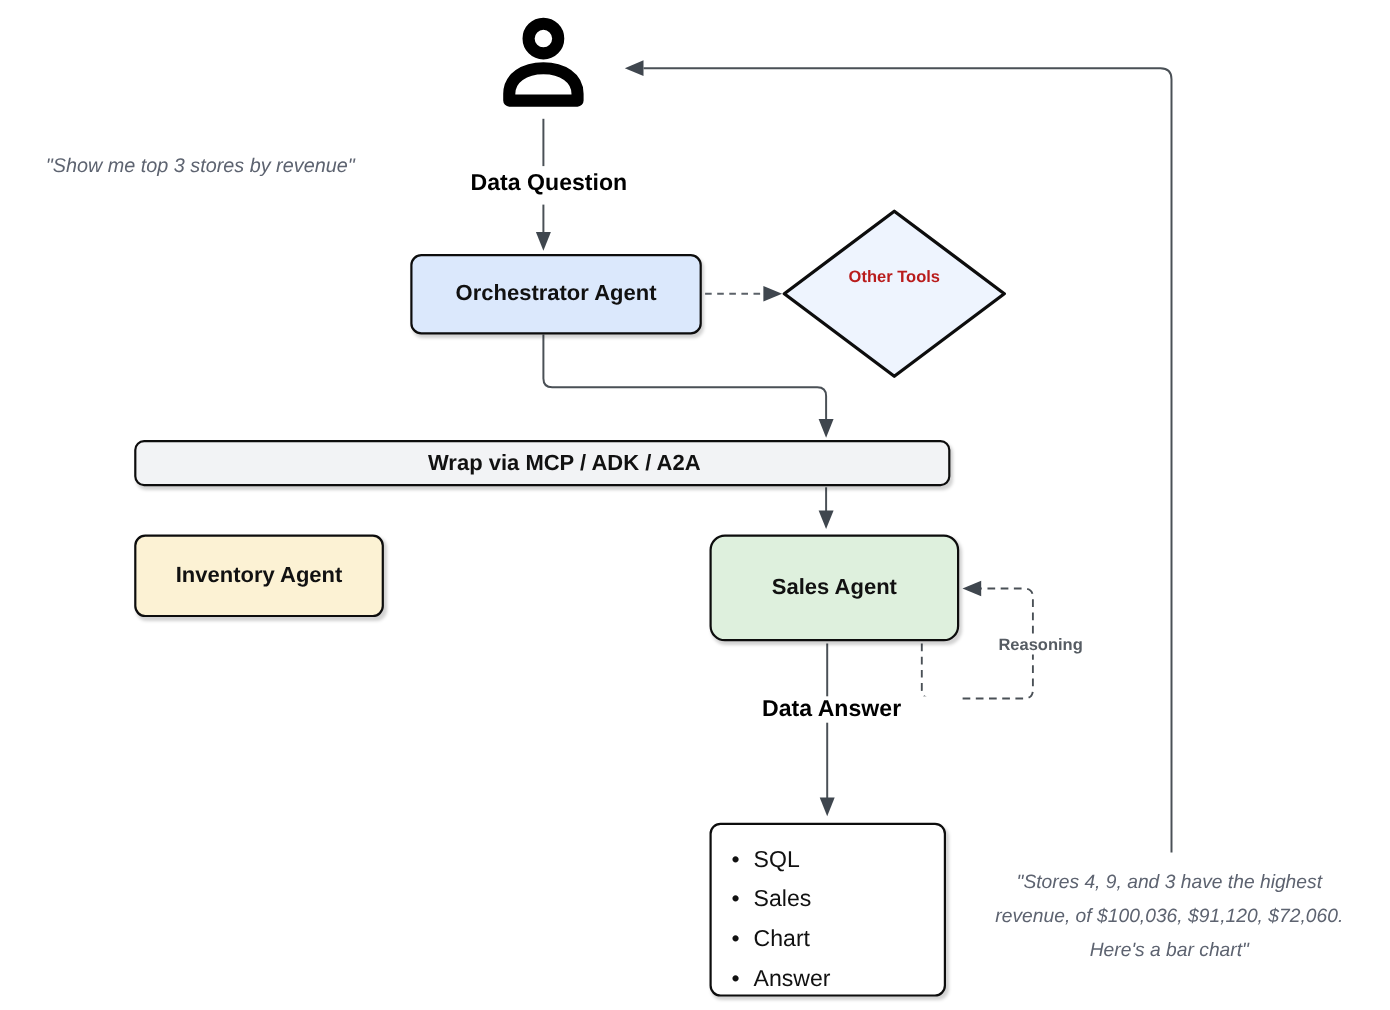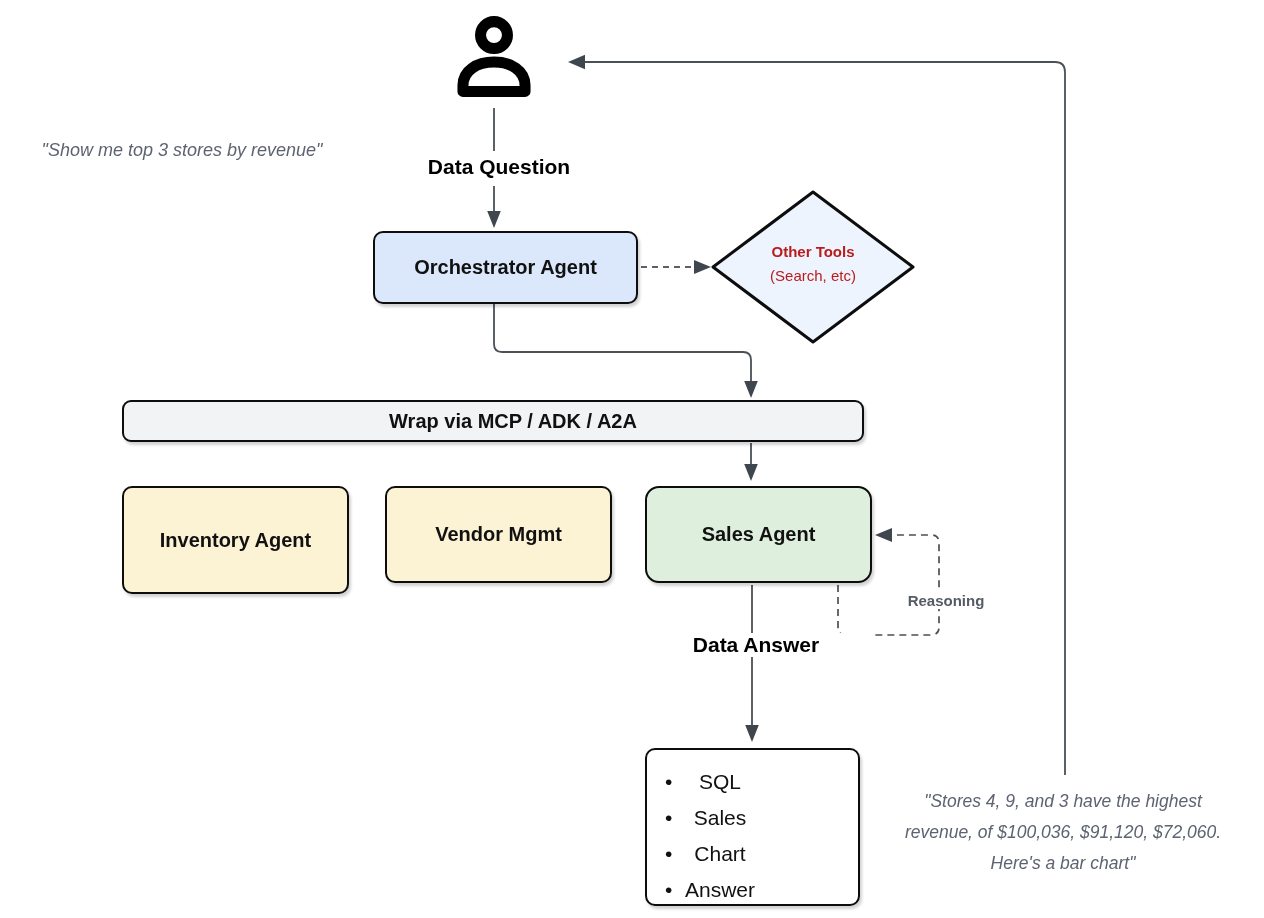--- a/index.html
+++ b/index.html
@@ -16,28 +16,28 @@
     border:2.5px solid #0d0d0d;
     border-radius:10px;
     display:flex;align-items:center;justify-content:center;
     font-weight:bold;font-size:20px;color:#111111;
     box-shadow:2px 3px 3px rgba(0,0,0,0.18);
     box-sizing:border-box;
     text-align:center;
   }
   .node-orchestrator{left:363px;top:231px;width:265px;height:73px;margin-left:10px;}
   .node-bar{left:122px;top:400px;width:742px;height:42px;border-radius:9px;padding-left:40px;}
-  .node-inventory{left:122px;top:486px;width:227px;height:108px;}
+  .node-inventory{left:122px;top:486px;width:227px;height:75px;}
   .node-vendor{left:385px;top:486px;width:227px;height:97px;}
   .node-sales{left:645px;top:486px;width:227px;height:97px;}
   .node-output{
     left:645px;top:748px;width:215px;height:158px;
     background:#ffffff;font-weight:normal;
     align-items:flex-start;justify-content:flex-start;
-    text-align:center;
+    text-align:left;
   }
   .node-output ul{
     list-style:none;margin:14px 0 0 0;padding:0 0 0 18px;
   }
   .node-output li{
     font-size:21px;color:#111111;line-height:36px;position:relative;padding-left:20px;
   }
   .node-output li::before{
     content:"\2022";position:absolute;left:0;top:0;font-size:21px;
   }
@@ -48,21 +48,21 @@
   .diamond-label .t1{font-weight:bold;font-size:15px;display:block;}
   .diamond-label .t2{font-weight:normal;font-size:15px;display:block;}
   .flow-label{
     position:absolute;
     font-weight:bold;font-size:21px;color:#000000;
     text-align:center;background:#ffffff;padding:0 4px;
   }
   .label-question{left:383px;top:155px;width:224px;}
   .label-answer{left:640px;top:633px;width:224px;}
   .label-reasoning{
-    left:888px;top:592px;width:108px;
+    left:888px;top:578px;width:108px;
     font-size:15px;color:#565c63;
     background:#ffffff;
   }
   .quote{
     position:absolute;
     font-style:italic;font-size:18px;color:#5d6370;
     white-space:pre-line;
   }
   .quote-left{left:8px;top:140px;width:348px;text-align:center;}
   .quote-right{left:866px;top:786px;width:394px;text-align:center;font-size:17.5px;line-height:31px;}
@@ -127,32 +127,28 @@
   <div class="quote quote-left">"Show me top 3 stores by revenue"</div>
 
   <div class="flow-label label-question">Data Question</div>
 
   <div class="node node-orchestrator" style="background: rgb(219, 232, 252);">
     <span>Orchestrator Agent</span>
   </div>
 
   <div class="diamond-label">
     <span class="t1">Other Tools</span>
-    <span class="t2">(Search, etc)</span>
   </div>
 
   <div class="node node-bar" style="background: rgb(242, 243, 245);">
     <span>Wrap via MCP / ADK / A2A</span>
   </div>
 
   <div class="node node-inventory" style="background: rgb(252, 242, 212);">
     <span>Inventory Agent</span>
-  </div>
-  <div class="node node-vendor" style="background: rgb(252, 242, 212);">
-    <span>Vendor Mgmt</span>
   </div>
   <div class="node node-sales" style="background: rgb(222, 240, 221); border-radius: 14px;">
     <span>Sales Agent</span>
   </div>
 
   <div class="flow-label label-reasoning">Reasoning</div>
 
   <div class="flow-label label-answer">Data Answer</div>
 
   <div class="node node-output" style="background: rgb(255, 255, 255);">

